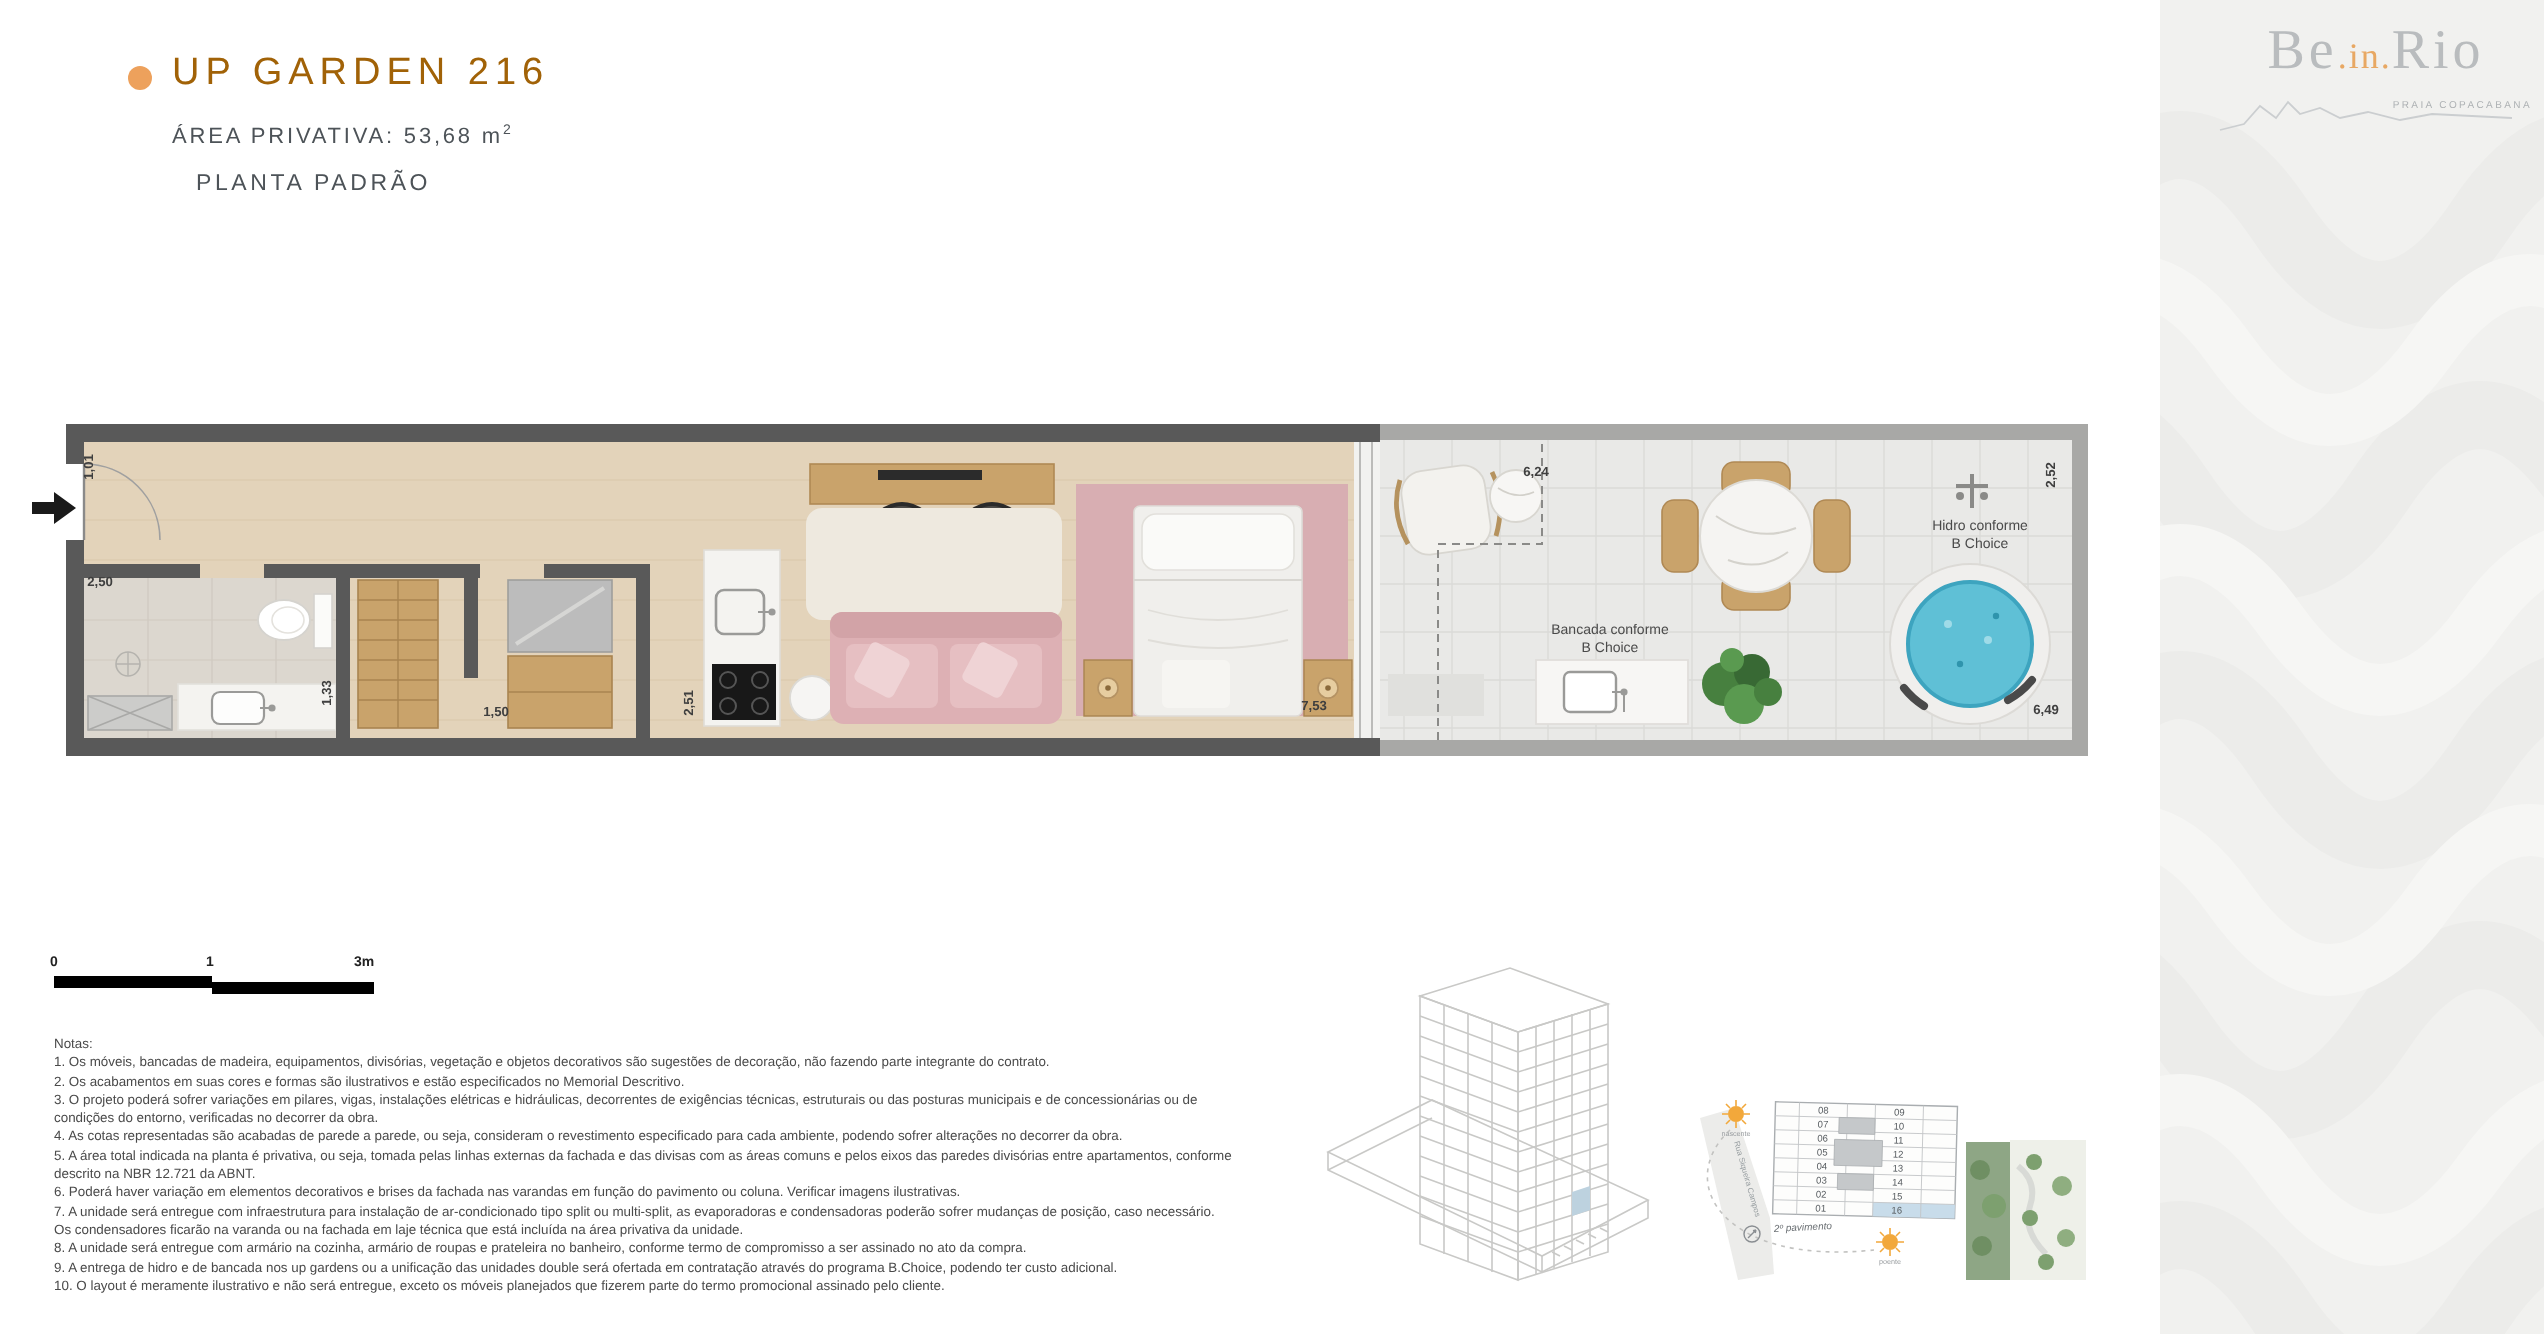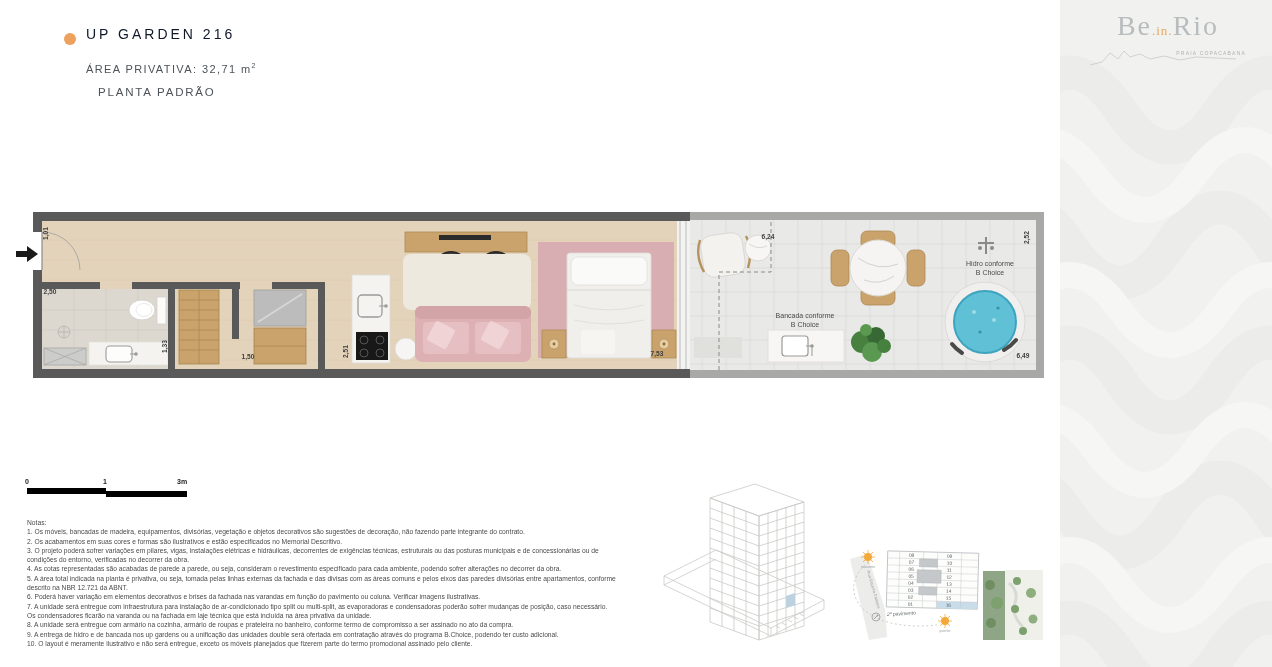--- a/index.html
+++ b/index.html
@@ -1,30 +1,30 @@
 <!DOCTYPE html>
 <html><head>
 <meta charset="utf-8">
 <style>
   html,body{margin:0;padding:0;background:#ffffff;}
   body{font-family:"Liberation Sans",sans-serif;color:#4d5358;}
   #canvas{position:relative;width:1272px;height:667px;background:#ffffff;overflow:hidden;}
 
   
-  .side-panel{position:absolute;right:0;top:0;width:212px;height:667px;background:#f1f1ef;}
+  .side-panel{position:absolute;right:0;top:0;width:192px;height:667px;background:#f1f1ef;}
   .logo{position:absolute;left:28px;top:10px;width:160px;}
   .logo-line{display:flex;align-items:baseline;justify-content:center;font-family:"Liberation Serif",serif;color:#b9bcbe;}
   .logo-big{font-size:28px;letter-spacing:2px;}
-  .logo-small{font-size:13px;color:#e8a863;letter-spacing:1px;}
+  .logo-small{font-size:18px;color:#e8a863;letter-spacing:1px;}
   .logo-tagline{position:absolute;right:2px;top:40px;font-size:5px;letter-spacing:1.2px;color:#aeb2b4;}
 
   
   .header{position:absolute;left:64px;top:26px;}
   .header-bullet{position:absolute;left:0;top:7px;width:12px;height:12px;border-radius:50%;}
-  .header-title{position:absolute;left:22px;top:0;font-size:14px;letter-spacing:3px;white-space:nowrap;color:#0f172a;}
+  .header-title{position:absolute;left:22px;top:0;font-size:19px;letter-spacing:3px;white-space:nowrap;color:#a16207;}
   .header-area{position:absolute;left:22px;top:36px;font-size:11px;letter-spacing:1.4px;white-space:nowrap;color:#4d5358;}
   .header-area sup{font-size:7px;}
   .header-plantype{position:absolute;left:34px;top:60px;font-size:11.5px;letter-spacing:1.8px;white-space:nowrap;color:#4d5358;}
 
   
   .plan-wrap{position:absolute;left:14px;top:210px;width:1030px;height:170px;}
   .plan-svg{position:absolute;left:0;top:0;}
   .dim{position:absolute;font-size:6.6px;font-weight:600;color:#3f3f3f;width:24px;text-align:center;white-space:nowrap;}
   .dim.rot{transform:rotate(-90deg);}
   .plan-note{position:absolute;font-size:7px;color:#4a4a4a;text-align:center;line-height:8.5px;}
@@ -73,21 +73,21 @@
       <svg width="150" height="24" viewBox="0 0 150 24" style="display:block;margin-top:2px;">
         <polyline points="2,21 14,18 22,9 30,15 36,7 42,13 52,10 62,15 76,12 92,16 108,13 148,15" fill="none" stroke="#cbced0" stroke-width="0.9"></polyline>
       </svg>
       <div class="logo-tagline">PRAIA COPACABANA</div>
     </div>
   </div>
 
   <div class="header">
     <div class="header-bullet" style="background:#eda15c;"></div>
     <div class="header-title">UP GARDEN 216</div>
-    <div class="header-area"><span>ÁREA PRIVATIVA: 32,71 m</span><sup>2</sup></div>
+    <div class="header-area"><span>ÁREA PRIVATIVA: 53,68 m</span><sup>2</sup></div>
     <div class="header-plantype">PLANTA PADRÃO</div>
   </div>
 
   <div class="plan-wrap">
     <svg class="plan-svg" width="1030" height="170" viewBox="0 0 1030 170">
 
       <g>
         <rect x="666" y="2" width="364" height="8" fill="#a8a8a6"></rect>
         <rect x="1022" y="2" width="8" height="166" fill="#a8a8a6"></rect>
         <rect x="666" y="160" width="364" height="8" fill="#a8a8a6"></rect>

